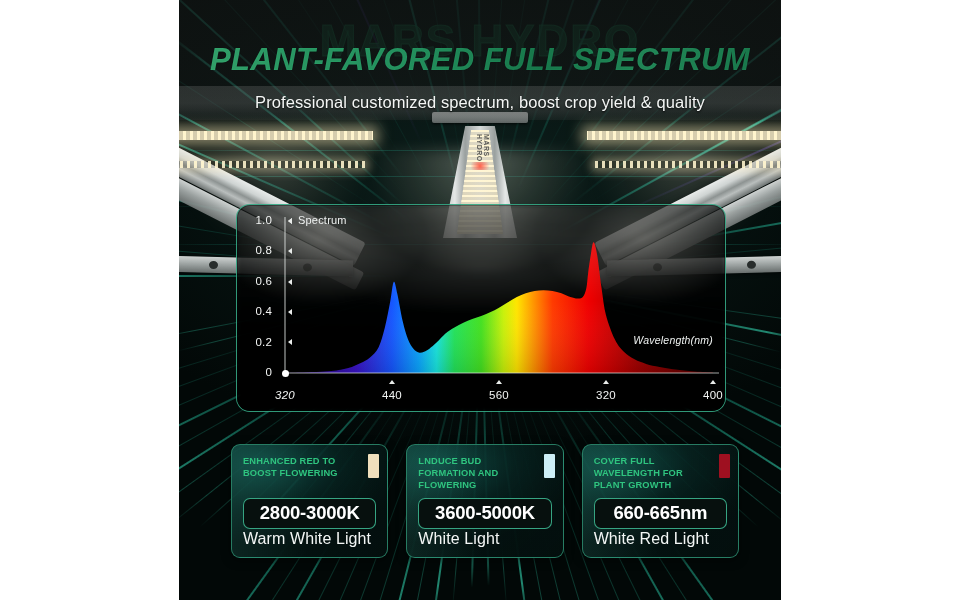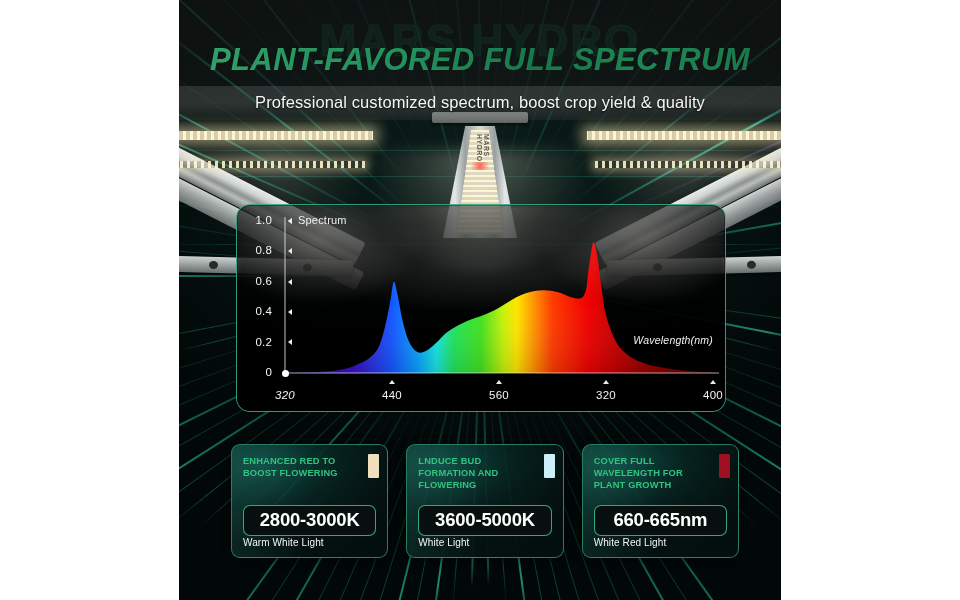--- a/index.html
+++ b/index.html
@@ -311,21 +311,21 @@
     padding: 3px 4px 4px 4px;
     text-align: center;
   }
   .value-text {
     font-size: 18.5px; font-weight: 800; color: #ffffff;
     letter-spacing: -.2px; white-space: nowrap;
   }
   .card-caption {
     position: relative;
     margin-top: 1px;
-    font-size: 10px; color: #f3f6f5; font-weight: 400;
+    font-size: 16px; color: #f3f6f5; font-weight: 400;
     letter-spacing: .1px;
   }
 </style>
 </head>
 <body>
 
 <div id="stage">
 
   <div class="bg-base"></div>
 

